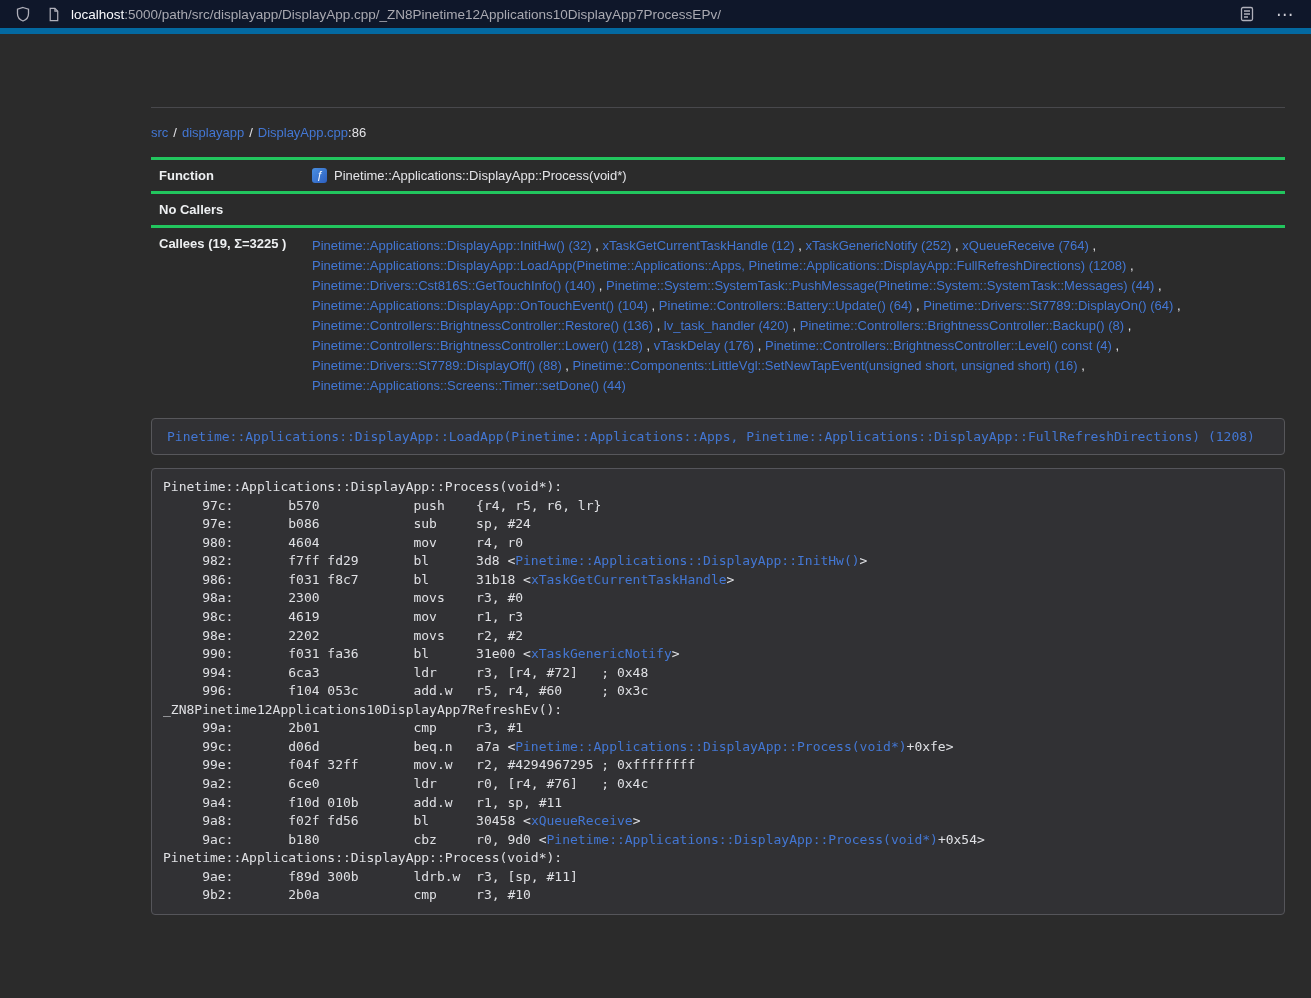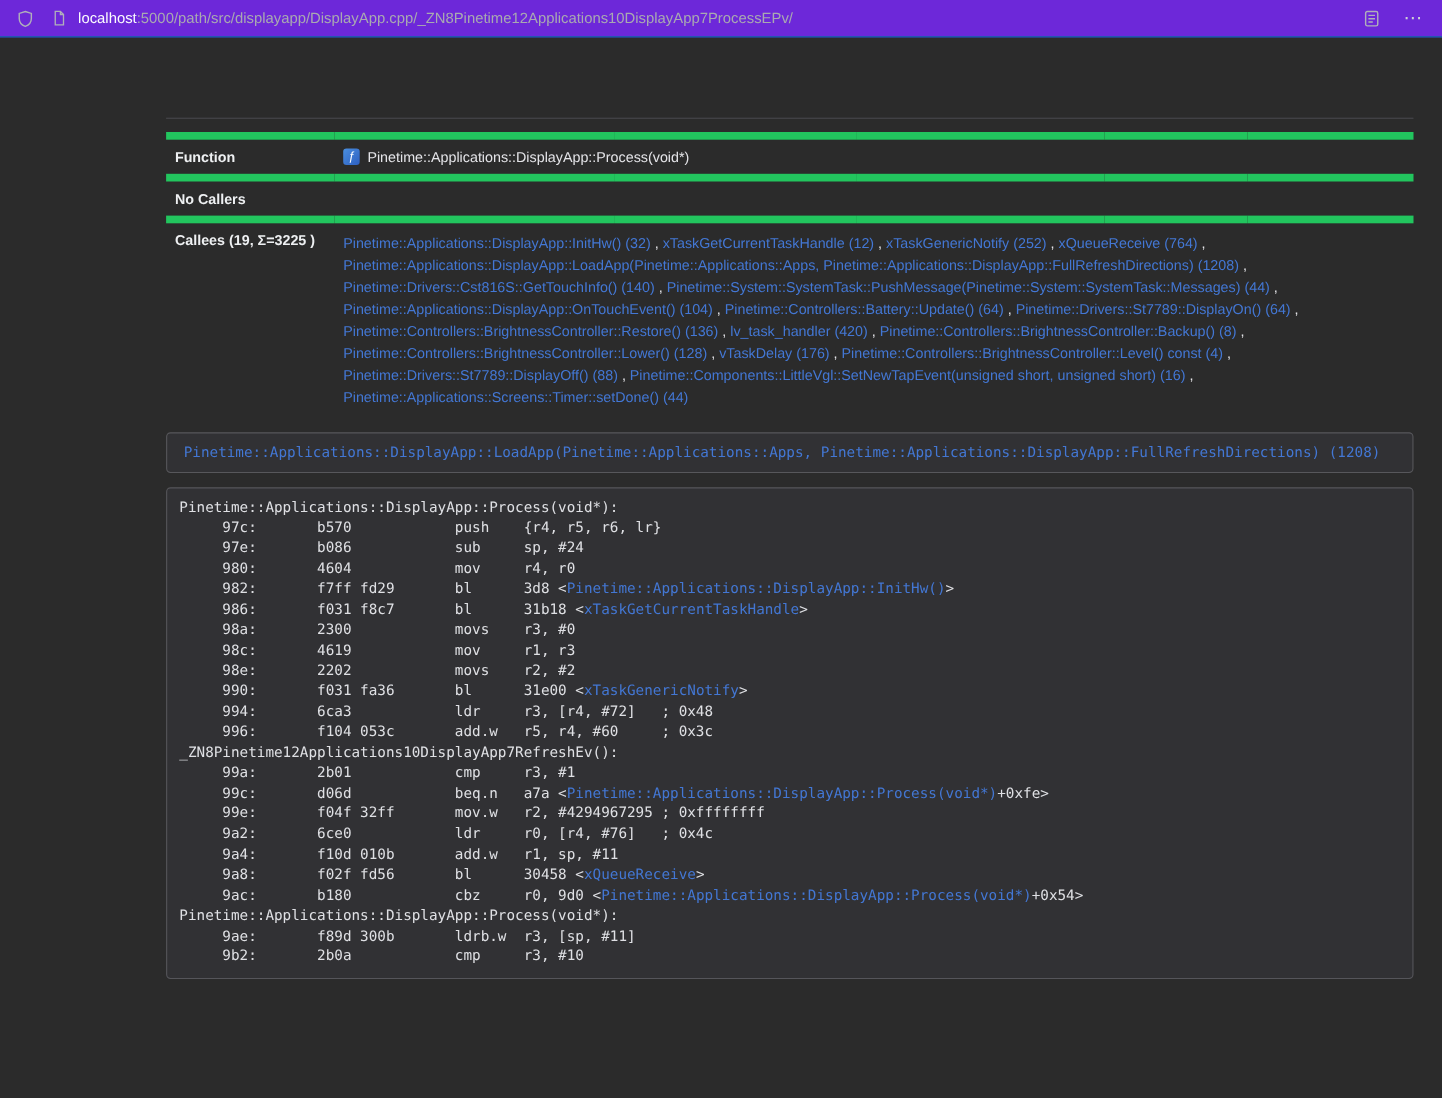--- a/index.html
+++ b/index.html
@@ -1,20 +1,20 @@
 <!DOCTYPE html>
 <html><head>
 <meta charset="utf-8">
 <style>
   * { margin:0; padding:0; box-sizing:border-box; }
   html,body { width:1311px; height:998px; overflow:hidden; background:#2b2b2b;
               font-family:"Liberation Sans","DejaVu Sans",sans-serif; color:#e4e4e8; }
 
   
-  .topbar { height:34px; background:#6d28d9; border-bottom:1px solid #0369a1;
+  .topbar { height:34px; background:#0f172a; border-bottom:6px solid #0369a1;
             display:flex; align-items:center; padding:0 14px; gap:12px; }
   .tb-icon { display:inline-flex; align-items:center; justify-content:center; width:18px; height:18px; }
   .urlbar { display:flex; align-items:center; gap:9px; flex:1; min-width:0; }
   .url-text { font-size:13.5px; white-space:nowrap; overflow:hidden; }
   .url-host { color:#fbfbfe; }
   .url-path { color:#a9a9b1; }
   .tb-right { display:flex; align-items:center; gap:20px; margin-right:4px; }
   .tb-dots { color:#cfcfd6; font-size:17px; line-height:1; cursor:default; }
 
   
@@ -28,21 +28,21 @@
 
   .breadcrumb { margin-top:17px; font-size:13px; height:20px; }
   .breadcrumb .sep { margin:0 5px; color:#e4e4e8; }
   .line-no { color:#e4e4e8; }
 
   a.lnk { color:#4377d4; text-decoration:none; cursor:pointer; }
 
   table.sym-table { margin-top:12px; width:100%; border-collapse:collapse; table-layout:fixed;
                     font-size:13px; color:#e4e4e8; }
   .sym-table th, .sym-table td { text-align:left; vertical-align:top; padding:8px;
-                    border-top:7px solid #22c55e; line-height:15px; }
+                    border-top:3px solid #22c55e; line-height:15px; }
   .sym-table th { font-weight:bold; color:#eef0f2; white-space:nowrap; }
   .sym-table td.callees { line-height:20px; }
   .fn-cell { display:flex; align-items:center; gap:7px; }
   .fn-icon { display:inline-flex; align-items:center; justify-content:center; width:15px; height:15px;
              border-radius:3px; background:linear-gradient(135deg,#4a8fe0,#2d5fc0);
              color:#fff; font-size:11px; font-style:italic; flex:0 0 auto; }
 
   .sub-panel { margin-top:14px; }
   .sub-panel .panel-heading { padding:10px 15px; }
   .mono { font-family:"DejaVu Sans Mono","Liberation Mono",monospace; font-size:13px; }
@@ -81,20 +81,23 @@
     </span>
     <span class="tb-dots">⋯</span>
   </div>
 </div>
 
 <div class="content">
 
 
   <hr class="page-divider">
 
+  <div class="breadcrumb">
+    <a href="#" class="lnk">src</a><span class="sep">/</span><a href="#" class="lnk">displayapp</a><span class="sep">/</span><a href="#" class="lnk">DisplayApp.cpp</a><span class="line-no">:86</span>
+  </div>
 
   <table class="sym-table">
     <colgroup>
       <col style="width:153px">
         <col style="width:255px">
         <col style="width:220px">
       <col style="width:225px">
         <col style="width:130px">
         <col>
     </colgroup>

